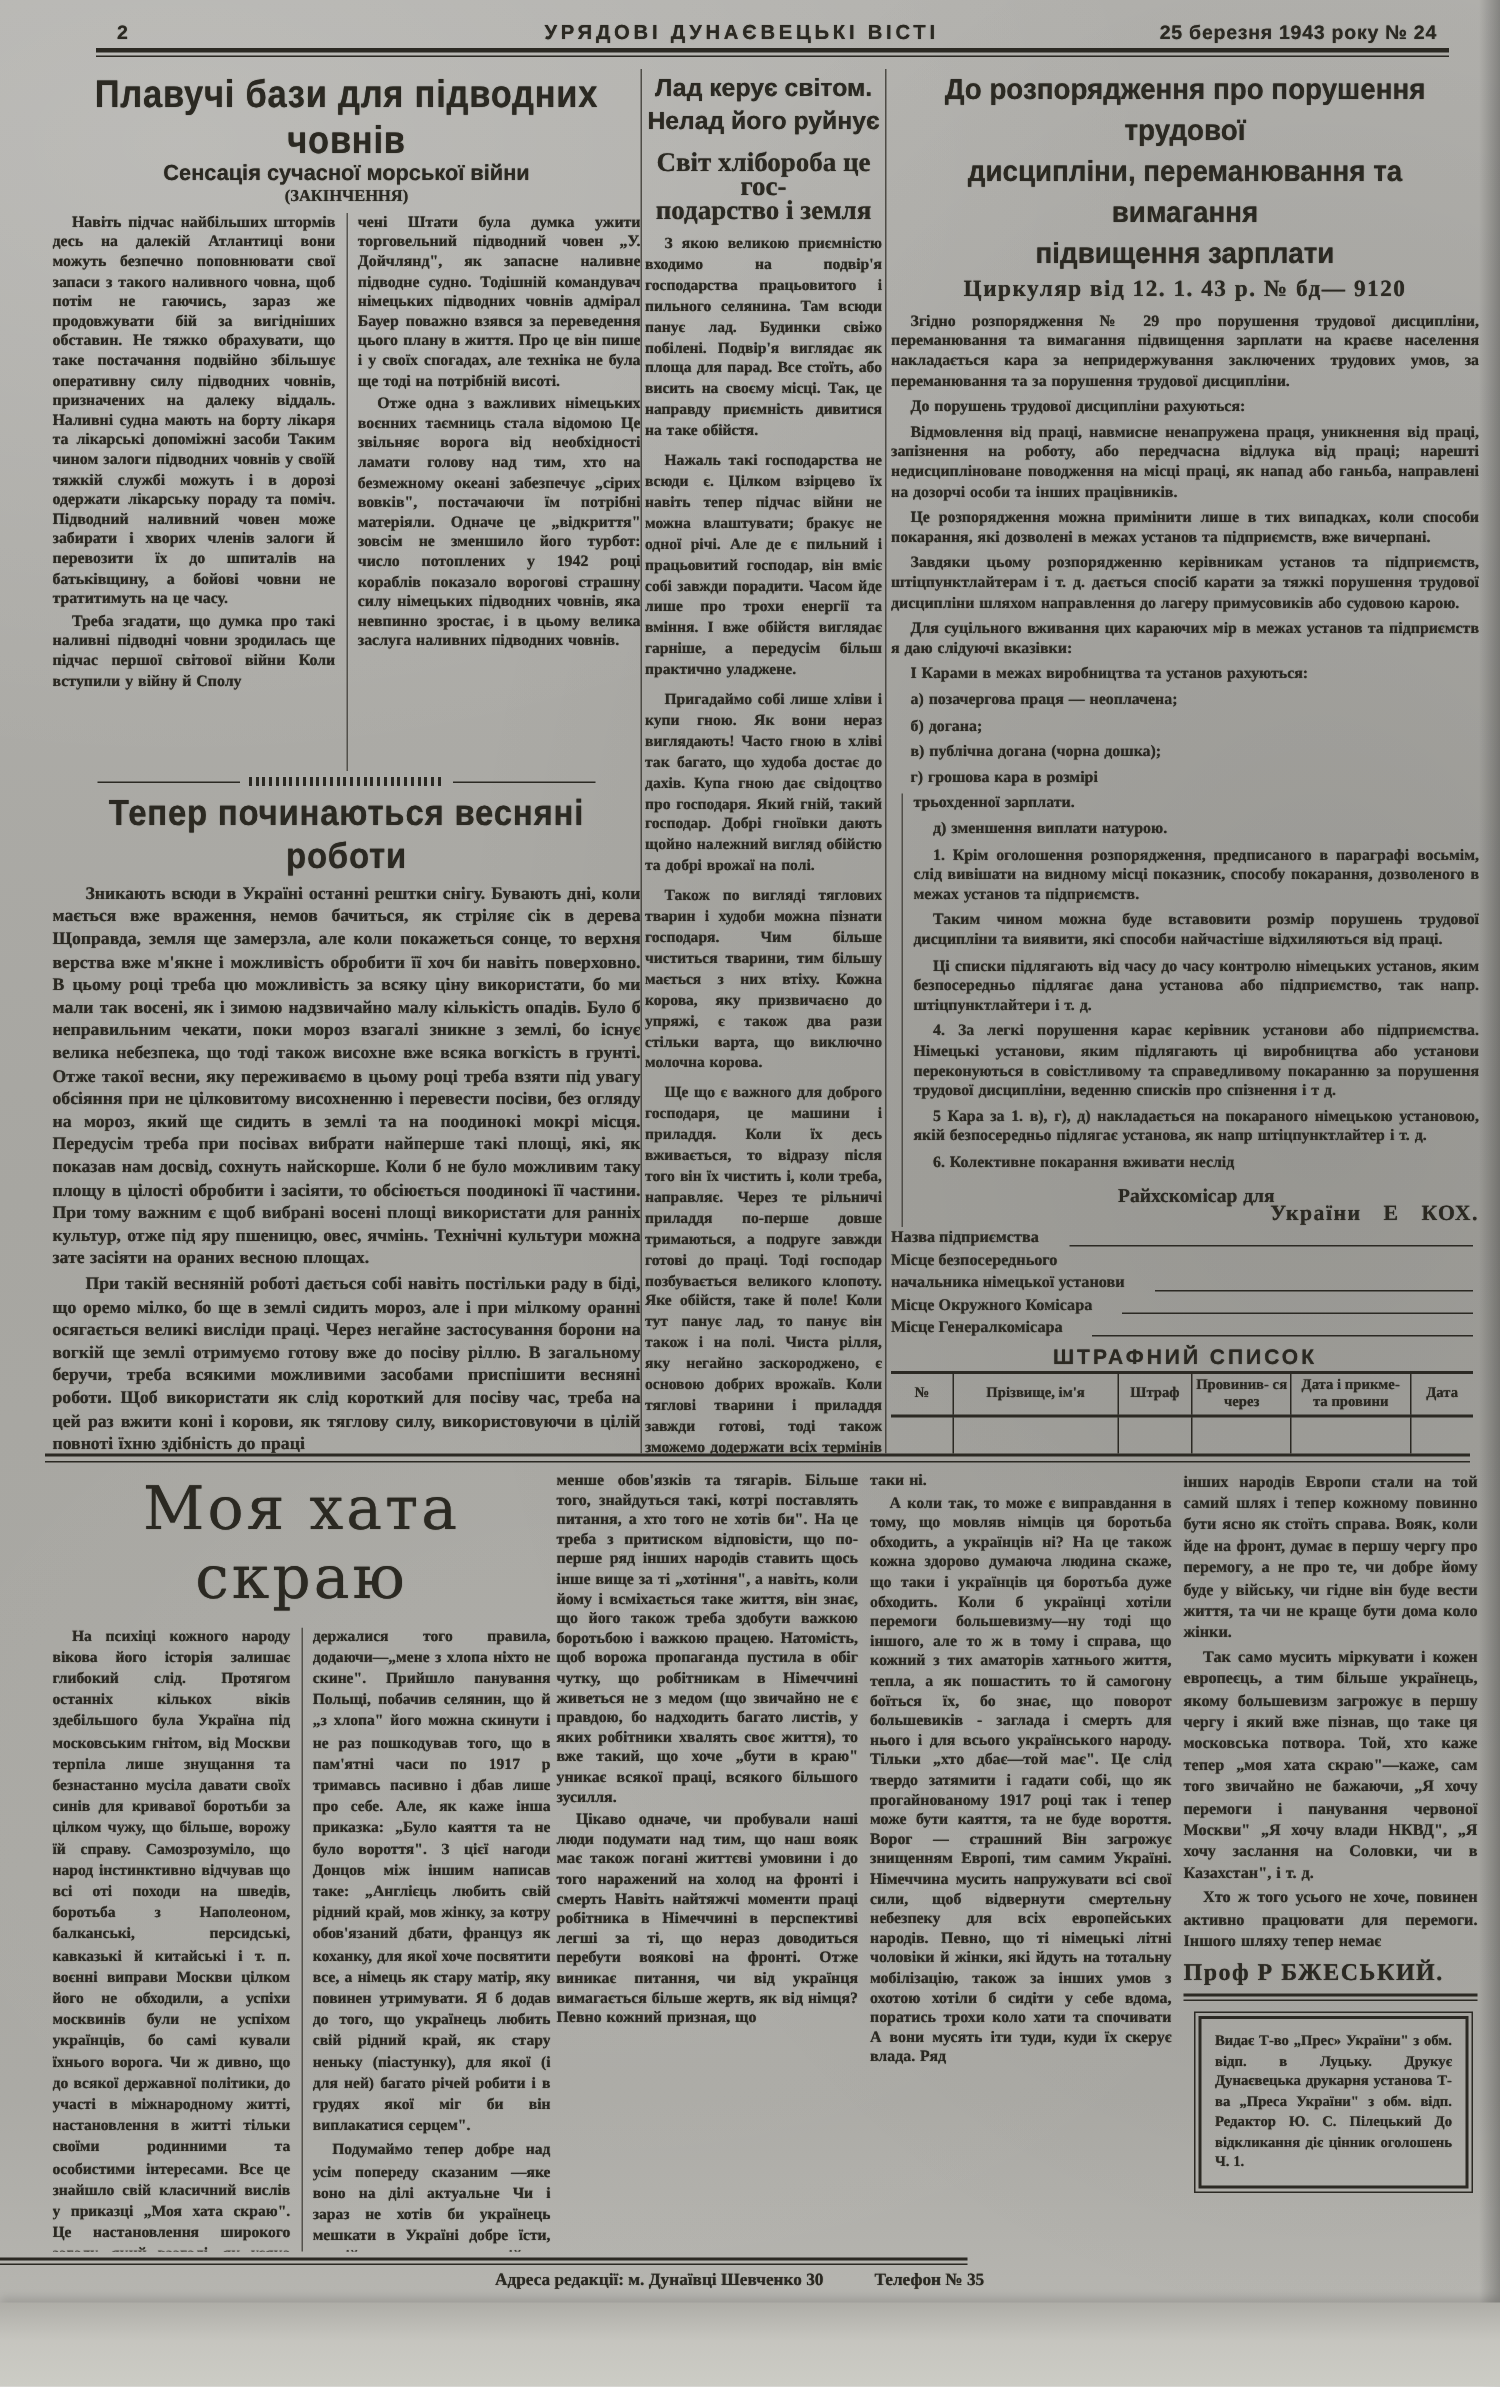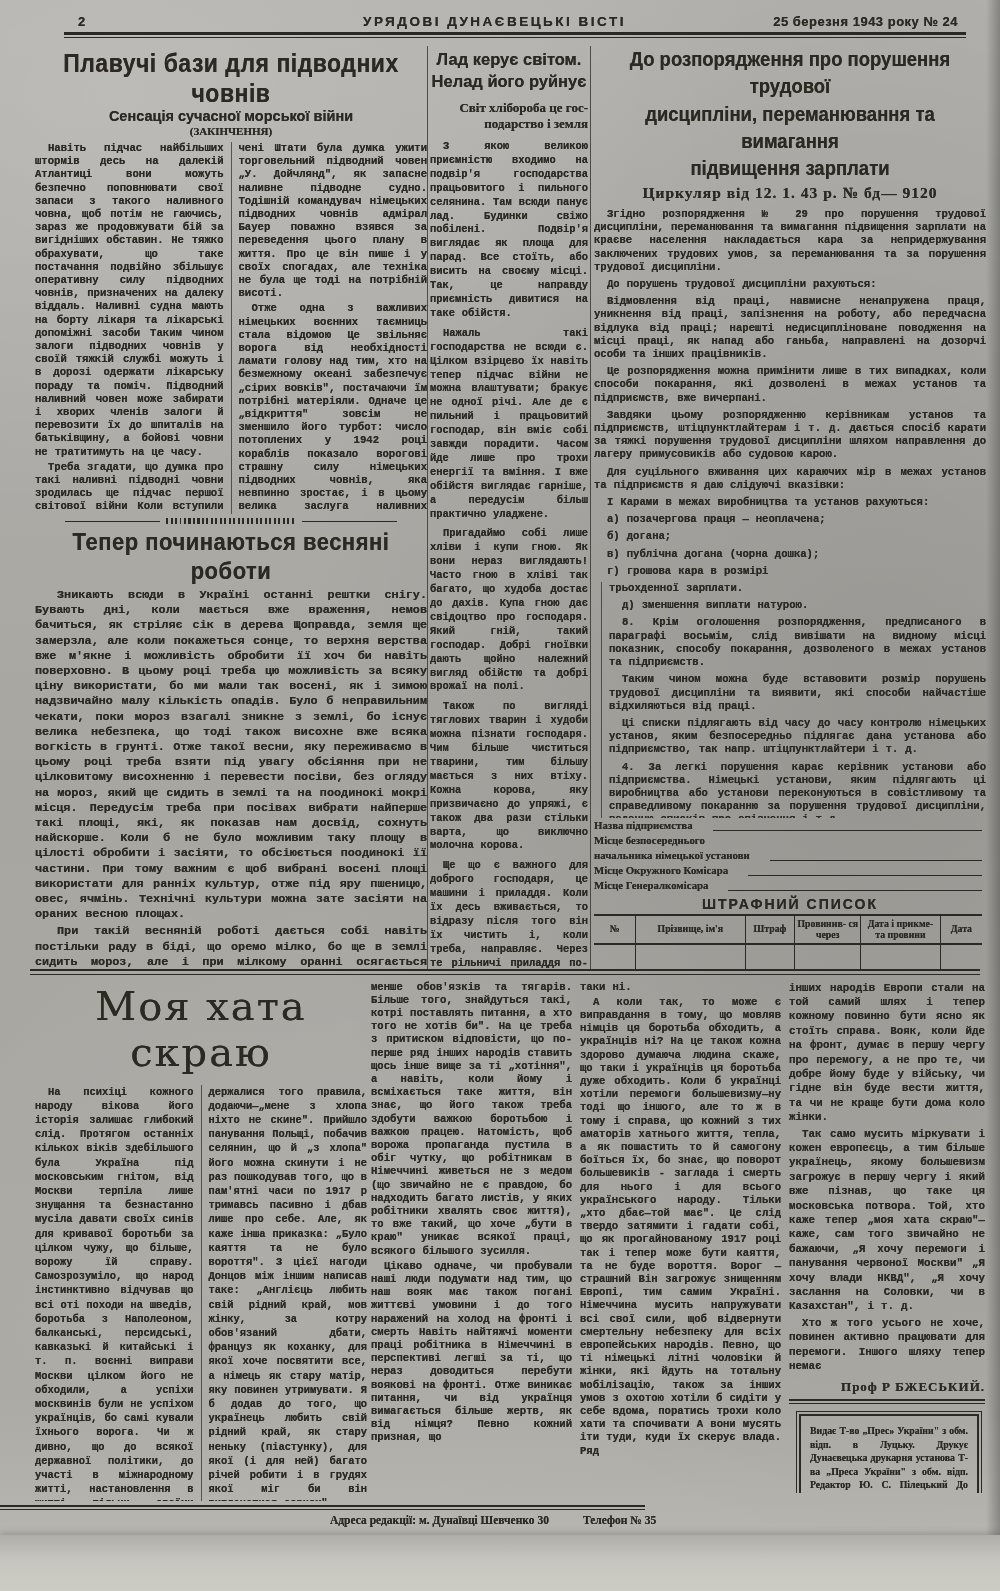--- a/index.html
+++ b/index.html
@@ -23,21 +23,21 @@
   
   .mast{display:flex;align-items:baseline;font-family:"Liberation Sans",sans-serif;}
   .mast .pgnum{width:70px;font-size:13px;font-weight:bold;padding-left:48px;}
   .mast .mtitle{flex:0 0 auto;margin-left:215px;font-size:13.5px;font-weight:bold;letter-spacing:2.5px;}
   .mast .mdate{margin-left:auto;margin-right:28px;font-size:13px;font-weight:bold;letter-spacing:.5px;}
   .mast-rule{border-top:3px solid #2b2923;border-bottom:1.5px solid #2b2923;height:2px;margin:3px 20px 8px 34px;}
 
   
   .h-sans{font-family:"Liberation Sans",sans-serif;font-weight:bold;}
   .body-text{font-size:10.6px;line-height:13.2px;text-align:justify;font-weight:bold;word-spacing:.06em;}
-  .body-text p{margin:0 0 2px 0;text-indent:13px;font-family:Liberation Mono, monospace;}
+  .body-text p{margin:0 0 2px 0;text-indent:13px;}
   .body-text p.cont{text-indent:0;}
   .vr{width:1px;background:rgba(44,42,35,.75);}
   .dblrule{border-top:2.5px solid #2b2923;border-bottom:1px solid #2b2923;height:2.5px;}
 
   
   .top{display:flex;height:923px;overflow:hidden;padding-left:5px;}
   .grp-left{width:392px;flex:0 0 auto;}
   .sub-hl{font-size:23px;text-align:center;letter-spacing:.5px;transform:scaleY(1.12);transform-origin:top;margin:2px 0 6px;}
   .sub-sub{font-size:14.5px;text-align:center;margin:4px 0 1px;}
   .sub-kick{font-size:11px;text-align:center;font-weight:bold;margin-bottom:5px;}
@@ -48,21 +48,21 @@
   .orn{display:flex;align-items:center;margin:4px 30px 2px;}
   .orn .l{flex:1;border-top:1.5px solid #2b2923;}
   .orn .hatch{width:130px;height:6px;margin:0 6px;
     background:repeating-linear-gradient(90deg,#2b2923 0 2px,transparent 2px 4.5px);}
   .spring-hl{font-size:22px;text-align:center;letter-spacing:.5px;transform:scaleY(1.1);transform-origin:top;margin:4px 0 8px;}
   .spring-body{font-size:11.8px;line-height:15.2px;}
   .spring-body p{text-indent:22px;}
 
   .grp-mid{width:158px;flex:0 0 auto;padding:0 2px;}
   .ord-hl{font-size:16.5px;text-align:center;line-height:22px;margin:2px 0 8px;}
-  .ord-sub{font-size:13px;text-align:right;line-height:16px;font-weight:bold;margin-bottom:8px;}
+  .ord-sub{font-size:18px;text-align:center;line-height:16px;font-weight:bold;margin-bottom:8px;}
   .ord-body{font-size:10.4px;line-height:13.9px;}
   .ord-body p{margin-bottom:6px;}
 
   .grp-right{flex:1;min-width:0;padding-left:3px;}
   .dec-hl{font-size:18.5px;text-align:center;line-height:26px;transform:scaleY(1.05);transform-origin:top;margin:0 0 8px;}
   .dec-sub{font-size:15.5px;text-align:center;font-weight:bold;letter-spacing:1px;margin:2px 0 6px;}
   .dec-cols{height:610px;overflow:hidden;flex-direction:column;}
   .dec-cols .body-text p{margin-bottom:4px;}
   .dec-sig1{text-align:center;font-size:13px;font-weight:bold;margin-top:8px;}
   .dec-sig2{text-align:right;font-size:14.5px;font-weight:bold;word-spacing:10px;letter-spacing:1px;}
@@ -77,21 +77,21 @@
   table.penal td:first-child{border-left:none;}
 
   
   .bottom{display:flex;height:520px;overflow:hidden;padding:6px 2px 0 5px;}
   .khata-left{width:332px;flex:0 0 auto;}
   .khata-hl{font-family:"DejaVu Serif",serif;font-size:40px;letter-spacing:2px;text-align:center;margin:2px 0 10px;}
   .khata-cols{height:452px;overflow:hidden;}
   .kcol{font-size:10.4px;line-height:14.2px;}
   .col-std{width:201px;flex:0 0 auto;padding:0 4px;height:512px;overflow:hidden;}
   .col-std .body-text{font-size:10.8px;line-height:14.4px;}
-  .khata-sig{text-align:right;font-size:13px;font-weight:bold;letter-spacing:1px;margin:6px 0 4px;}
+  .khata-sig{text-align:left;font-size:16px;font-weight:bold;letter-spacing:1px;margin:6px 0 4px;}
   .mini-dbl{border-top:2px solid #2b2923;border-bottom:1px solid #2b2923;height:2px;margin:2px 0 10px;}
   .adbox{border:2px solid #2b2923;outline:1.2px solid #2b2923;outline-offset:2.5px;
     margin:4px 6px 0 10px;padding:8px 9px;font-size:9.8px;line-height:13.5px;font-weight:bold;text-align:justify;}
 
   
   .footer{margin-top:4px;}
   .footer-rule{width:645px;border-top:2.5px solid #2b2923;border-bottom:1px solid #2b2923;height:2px;margin-left:-30px;}
   .footer-line{display:flex;gap:34px;margin-left:300px;margin-top:4px;font-size:11.5px;font-weight:bold;}
 </style>
 </head>
@@ -174,21 +174,21 @@
             <p>І Карами в межах виробництва та установ рахуються:</p>
             <p>а) позачергова праця — неоплачена;</p>
             <p>б) догана;</p>
             <p>в) публічна догана (чорна дошка);</p>
             <p>г) грошова кара в розмірі</p>
           </div>
         <div class="tcol body-text ink">
           <div>
               <p class="cont">трьохденної зарплати.</p>
               <p>д) зменшення виплати натурою.</p>
-              <p>8. Крім оголошення розпорядження, предписаного в параграфі восьмім, слід вивішати на видному місці показник, способу покарання, дозволеного в межах установ та підприємств.</p>
+              <p>1. Крім оголошення розпорядження, предписаного в параграфі восьмім, слід вивішати на видному місці показник, способу покарання, дозволеного в межах установ та підприємств.</p>
               <p>Таким чином можна буде вставовити розмір порушень трудової дисципліни та виявити, які способи найчастіше відхиляються від праці.</p>
               <p>Ці списки підлягають від часу до часу контролю німецьких установ, яким безпосередньо підлягає дана установа або підприємство, так напр. штіцпунктлайтери і т. д.</p>
               <p>4. За легкі порушення карає керівник установи або підприємства. Німецькі установи, яким підлягають ці виробництва або установи переконуються в совістливому та справедливому покаранню за порушення трудової дисципліни, веденню списків про спізнення і т д.</p>
               <p>5 Кара за 1. в), г), д) накладається на покараного німецькою установою, якій безпосередньо підлягає установа, як напр штіцпунктлайтер і т. д.</p>
               <p>6. Колективне покарання вживати неслід</p>
             </div>
           <div class="dec-sig1 ink">Райхскомісар для</div>
           <div class="dec-sig2 ink">України   Е КОХ.</div>
         </div>
       </div>

